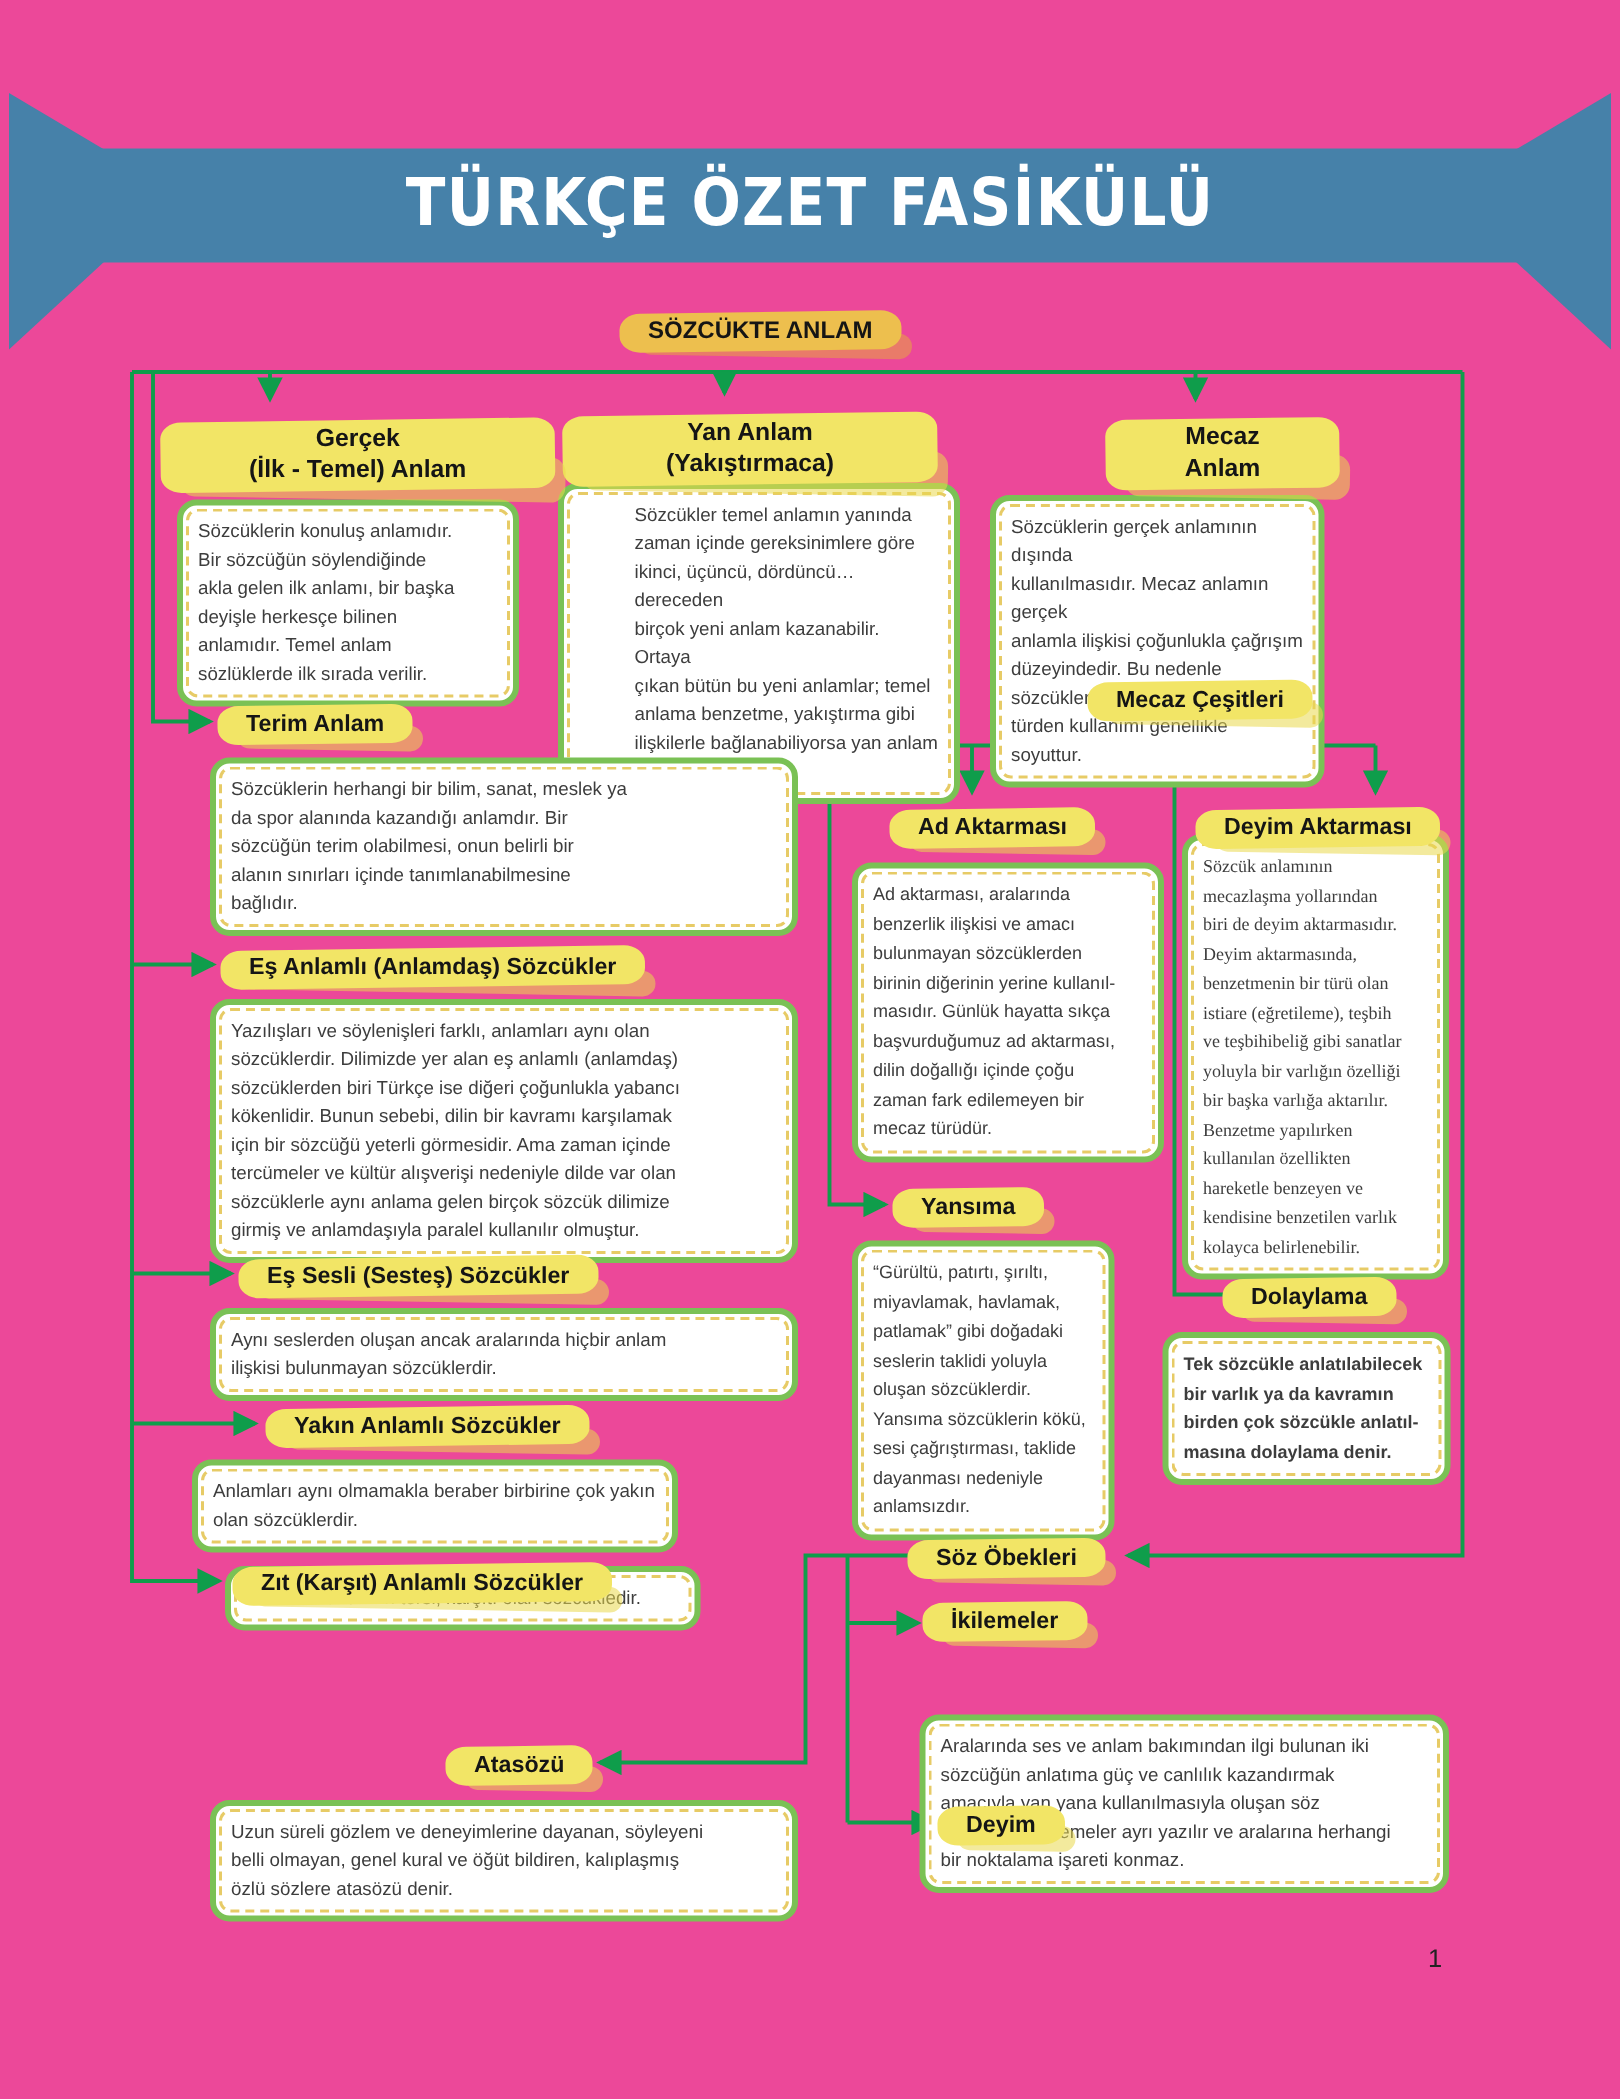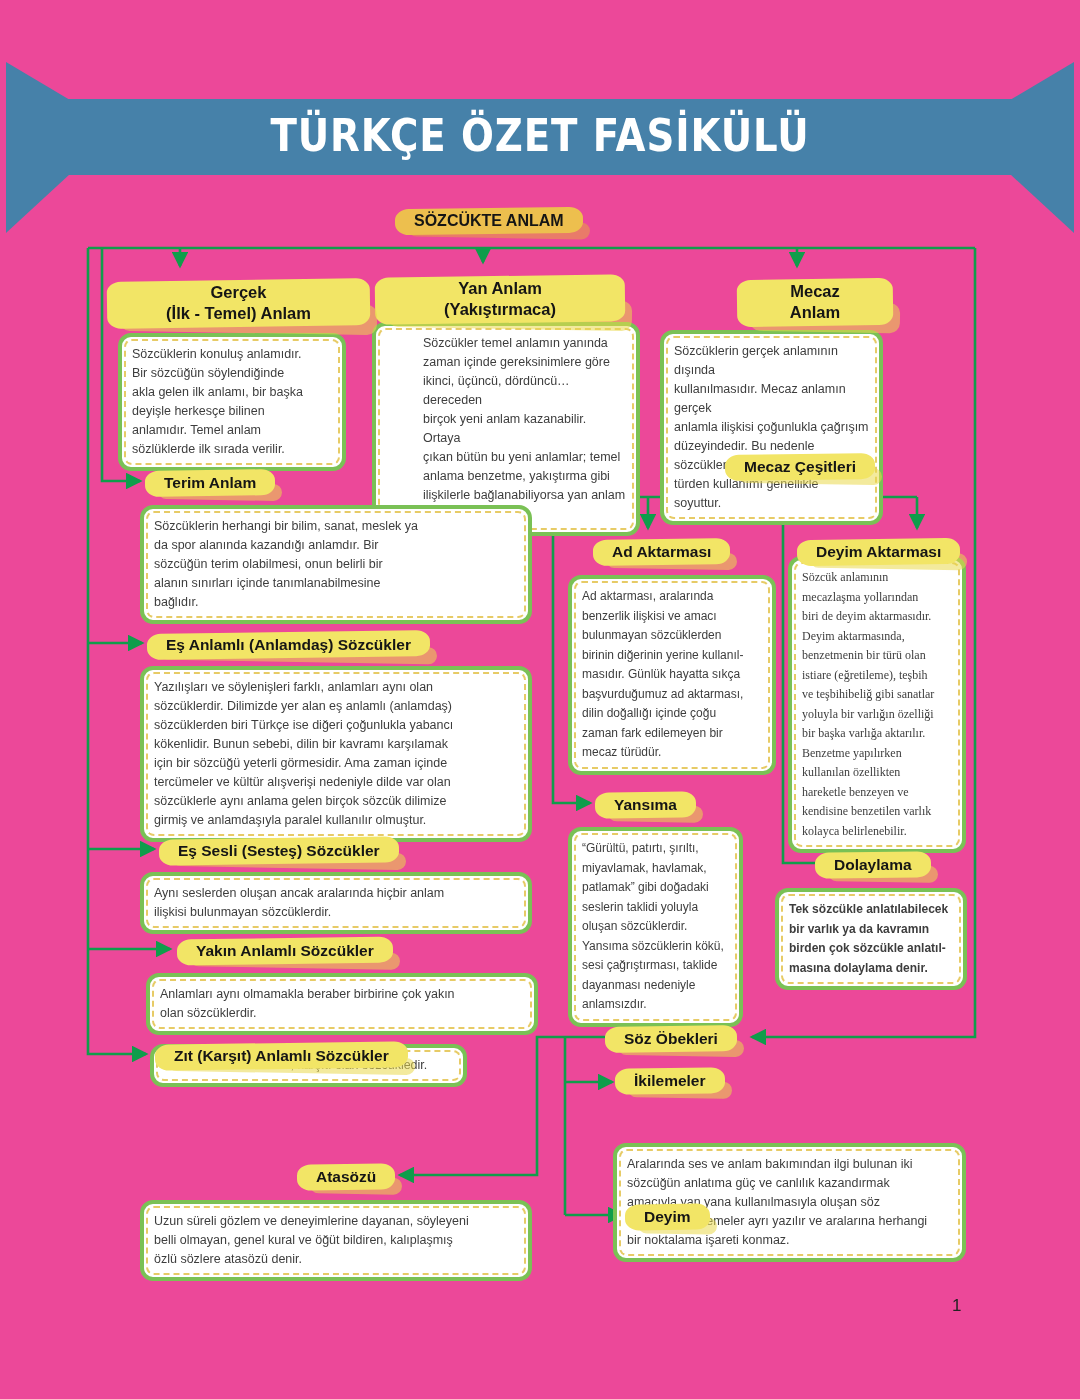--- a/index.html
+++ b/index.html
@@ -98,21 +98,21 @@
       <path d="M917 497 V528" marker-end="url(#arr)"></path>
       <path d="M553 497 V803 H590" marker-end="url(#arr)"></path>
       <path d="M783 497 V863 H818"></path>
       <path d="M640 1037 H537 V1175 H400" marker-end="url(#arr)"></path>
       <path d="M565 1037 V1215"></path>
       <path d="M565 1082 H612" marker-end="url(#arr)"></path>
       <path d="M565 1215 H622" marker-end="url(#arr)"></path>
     </g>
   </svg>
 
-  <div class="hl hl-orange" style="left:398px;top:206px;text-align:center;">SÖZCÜKTE ANLAM</div>
+  <div class="hl hl-orange" style="left:416px;top:206px;text-align:center;">SÖZCÜKTE ANLAM</div>
 
   <div class="hl big" style="left:378px;top:274px;width:212px;">Yan Anlam
 (Yakıştırmaca)</div>
   <div class="hl big" style="left:110px;top:278px;width:225px;">Gerçek
 (İlk - Temel) Anlam</div>
   <div class="hl big" style="left:740px;top:277px;width:118px;">Mecaz
 Anlam</div>
 
   <div class="hl" style="left:148px;top:468px;">Terim Anlam</div>
   <div class="hl" style="left:150px;top:630px;">Eş Anlamlı (Anlamdaş) Sözcükler</div>
@@ -169,21 +169,21 @@
 kökenlidir. Bunun sebebi, dilin bir kavramı karşılamak
 için bir sözcüğü yeterli görmesidir. Ama zaman içinde
 tercümeler ve kültür alışverişi nedeniyle dilde var olan
 sözcüklerle aynı anlama gelen birçok sözcük dilimize
 girmiş ve anlamdaşıyla paralel kullanılır olmuştur.</div>
   </div>
   <div class="box" style="left:140px;top:872px;width:392px;">
     <div class="box-body">Aynı seslerden oluşan ancak aralarında hiçbir anlam
 ilişkisi bulunmayan sözcüklerdir.</div>
   </div>
-  <div class="box" style="left:146px;top:973px;width:392px;">
+  <div class="box" style="left:128px;top:973px;width:324px;">
     <div class="box-body">Anlamları aynı olmamakla beraber birbirine çok yakın
 olan sözcüklerdir.</div>
   </div>
   <div class="box" style="left:150px;top:1044px;width:317px;">
     <div class="box-body">Anlamca birbirinin tersi, karşıtı olan sözcükledir.</div>
   </div>
   <div class="box" style="left:140px;top:1200px;width:392px;padding-left:10px;">
     <div class="box-body">Uzun süreli gözlem ve deneyimlerine dayanan, söyleyeni
 belli olmayan, genel kural ve öğüt bildiren, kalıplaşmış
 özlü sözlere atasözü denir.</div>

